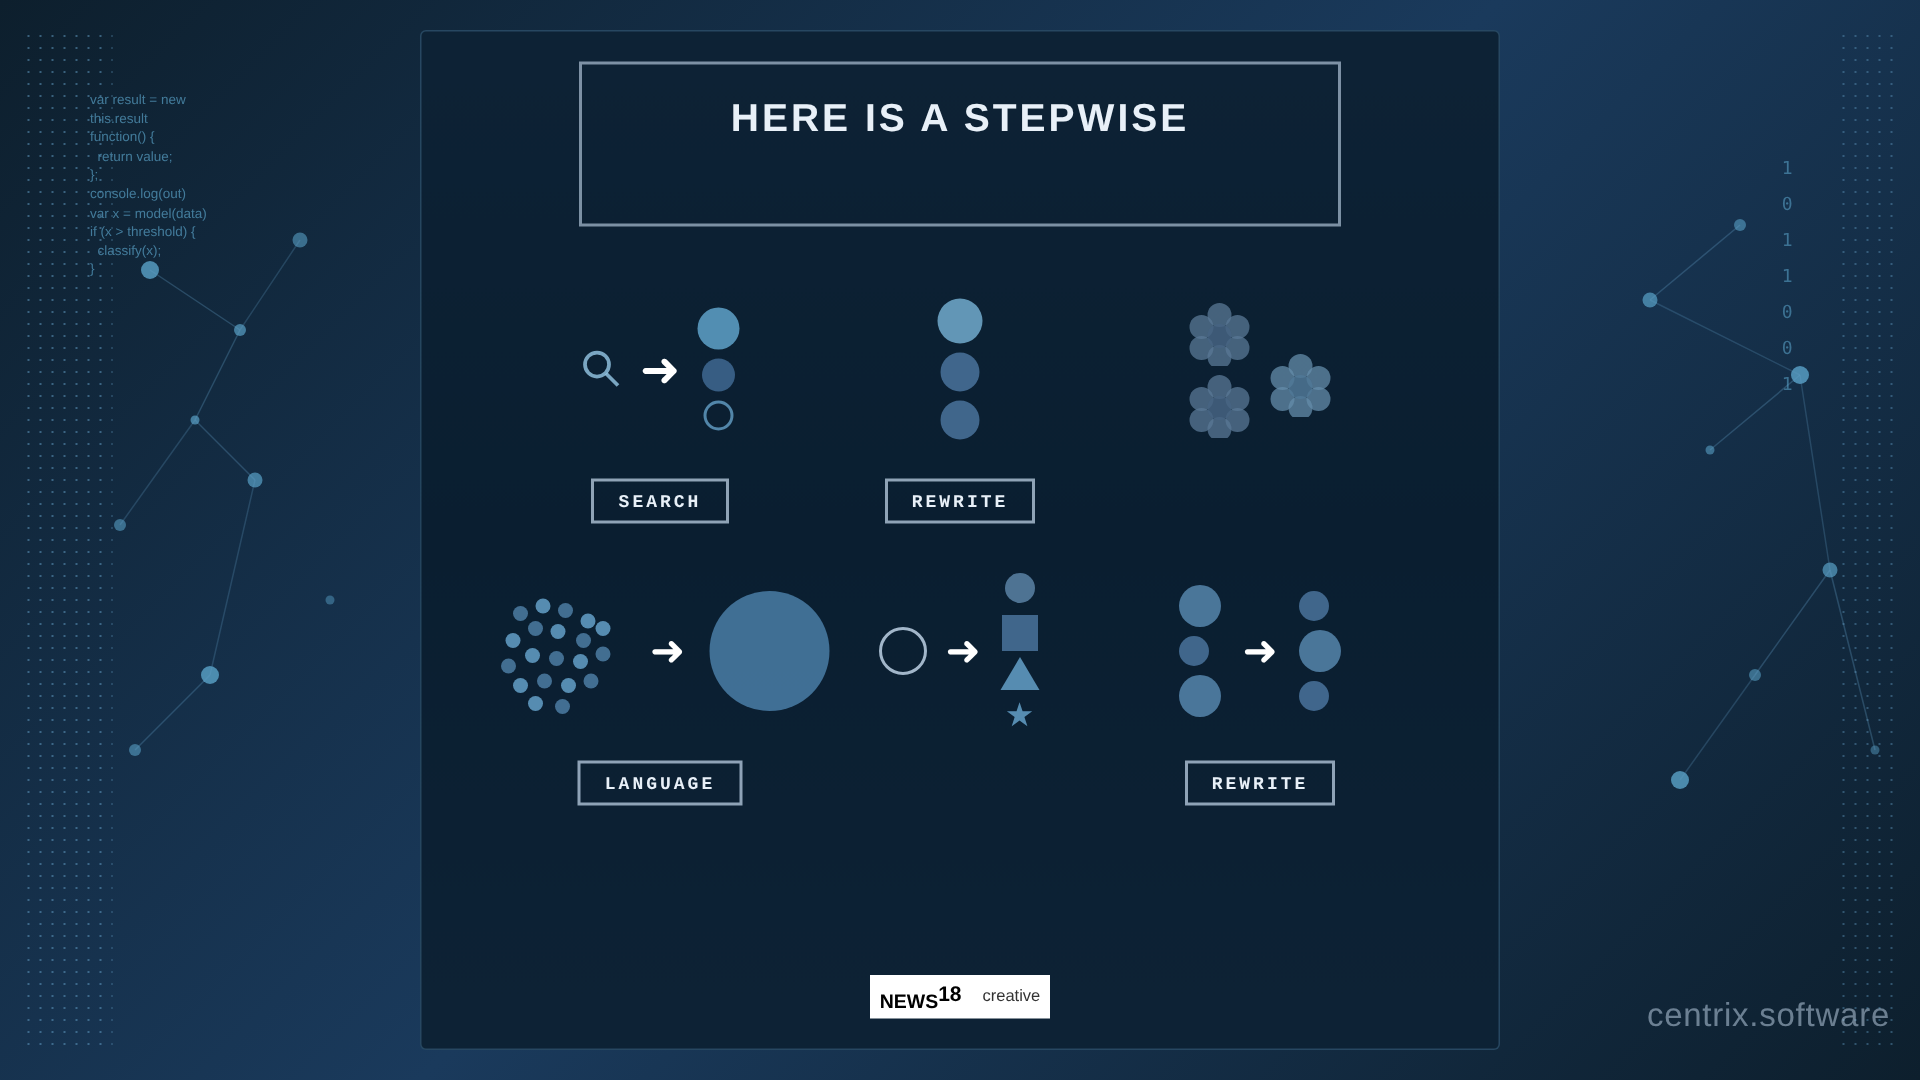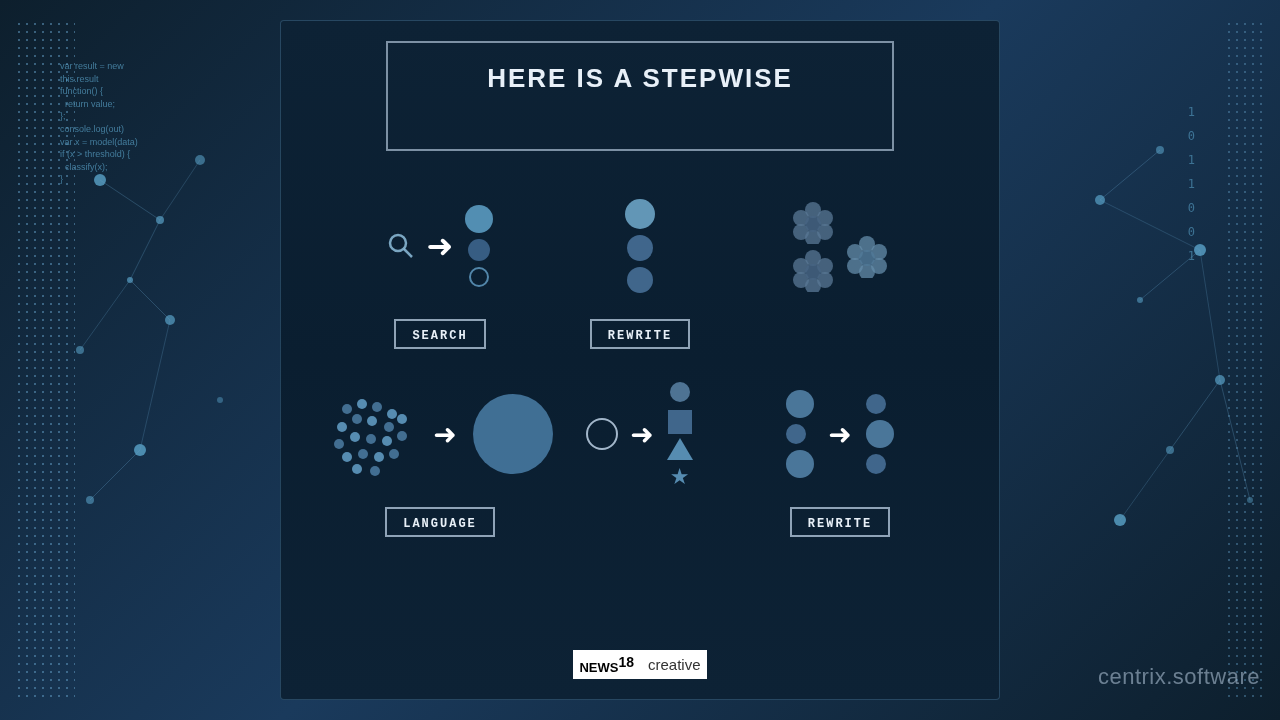--- a/index.html
+++ b/index.html
@@ -318,21 +318,21 @@
 
     .news18-text {
       font-family: 'Arial', sans-serif;
       font-size: 13px;
       font-weight: bold;
       color: #000;
     }
 
     .news18-sub {
       font-family: 'Arial', sans-serif;
-      font-size: 15px;
+      font-size: 11px;
       color: #333;
       display: block;
       text-align: right;
     }
 
     
     .watermark {
       position: absolute;
       right: 20px;
       bottom: 30px;

